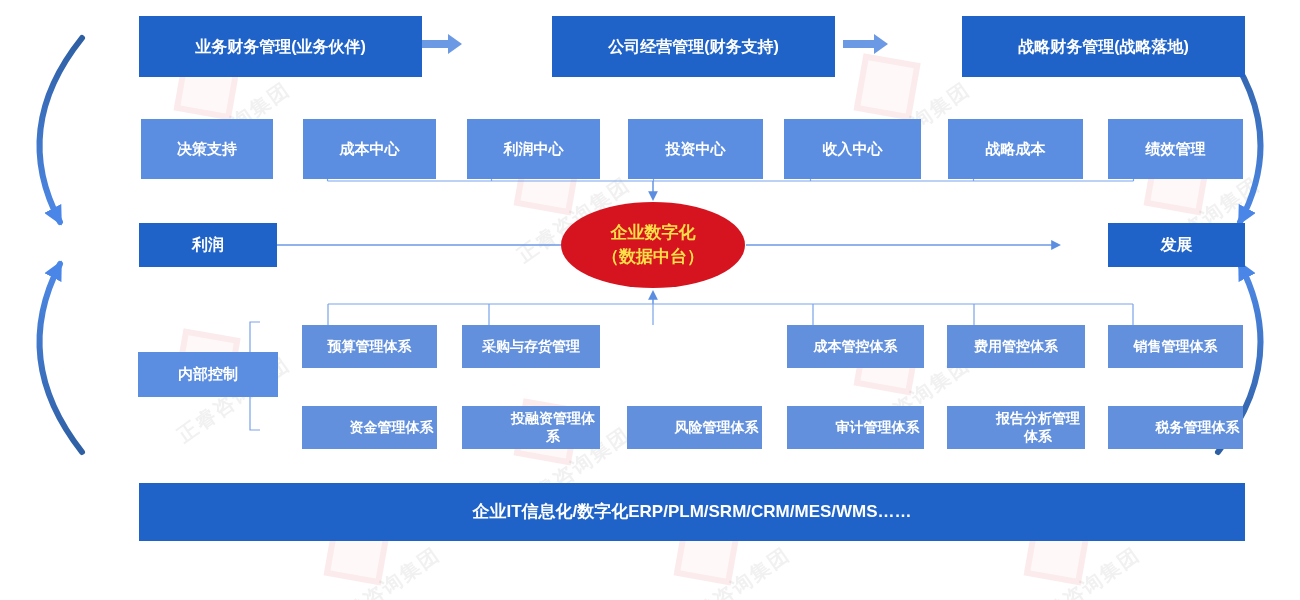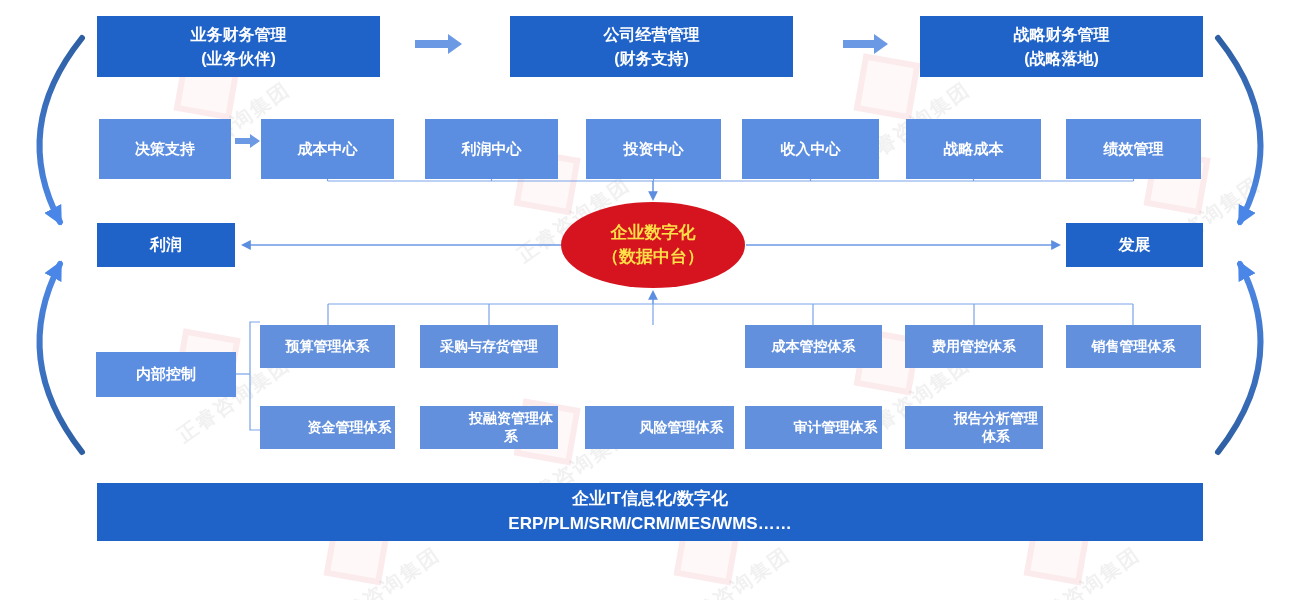--- a/index.html
+++ b/index.html
@@ -10,22 +10,22 @@
   }
   
   .wm{position:absolute;z-index:0;transform:rotate(-35deg);text-align:center;pointer-events:none;}
   .wm .diamond{width:46px;height:46px;margin:0 auto 4px auto;transform:rotate(45deg);
     border:6px solid rgba(214,20,31,0.055);background:rgba(214,20,31,0.03);}
   .wm .wm-text{display:block;font-size:20px;font-weight:bold;color:rgba(120,120,120,0.10);
     letter-spacing:2px;white-space:nowrap;}
   
   #wires{position:absolute;left:0;top:0;z-index:1;}
   
-  .box{position:absolute;z-index:2;display:flex;flex-direction:column;align-items:center;
-    justify-content:center;color:#ffffff;font-weight:bold;text-align:center;box-sizing:border-box;}
+  .box{position:absolute;z-index:2;display:flex;flex-direction:row;align-items:center;
+    justify-content:center;color:#ffffff;font-weight:bold;text-align:center;box-sizing:border-box;margin-left:42px;}
   .dark{background:#2063C8;}
   .mid{background:#5B8DE0;}
   .light{background:#6290DC;}
   .top-box{width:283px;height:61px;top:16px;font-size:16px;line-height:1.45;}
   .row2-box{height:60px;top:119px;font-size:15px;}
   .outcome-box{height:44px;top:223px;font-size:16px;}
   .grid-box{height:43px;font-size:14px;}
   .grid-r1{top:325px;}
   .grid-r2{top:406px;padding-left:44px;}
   .ic-box{left:96px;top:352px;width:140px;height:45px;font-size:15px;}
@@ -209,28 +209,31 @@
   <div class="box light grid-box grid-r1" style="left:1066px;width:135px;">
       <span>销售管理体系</span>
     </div>
 
   <div class="box light grid-box grid-r2" style="left:260px;width:135px;">
       <span>资金管理体系</span>
     </div>
   <div class="box light grid-box grid-r2" style="left:420px;width:138px;">
       <span>投融资管理体系</span>
     </div>
-  <div class="box light grid-box grid-r2" style="left:585px;width:149px;">
+  <div class="box light grid-box grid-r2" style="left:585px;width:135px;">
       <span>风险管理体系</span>
     </div>
   <div class="box light grid-box grid-r2" style="left:745px;width:137px;">
       <span>审计管理体系</span>
     </div>
   <div class="box light grid-box grid-r2" style="left:905px;width:138px;">
       <span>报告分析管理体系</span>
+    </div>
+  <div class="box light grid-box grid-r2" style="left:1066px;width:135px;">
+      <span>税务管理体系</span>
     </div>
 
   <div class="box dark footer-bar">
     <span>企业IT信息化/数字化</span>
     <span>ERP/PLM/SRM/CRM/MES/WMS……</span>
   </div>
 
 </div>
 
 </body></html>

